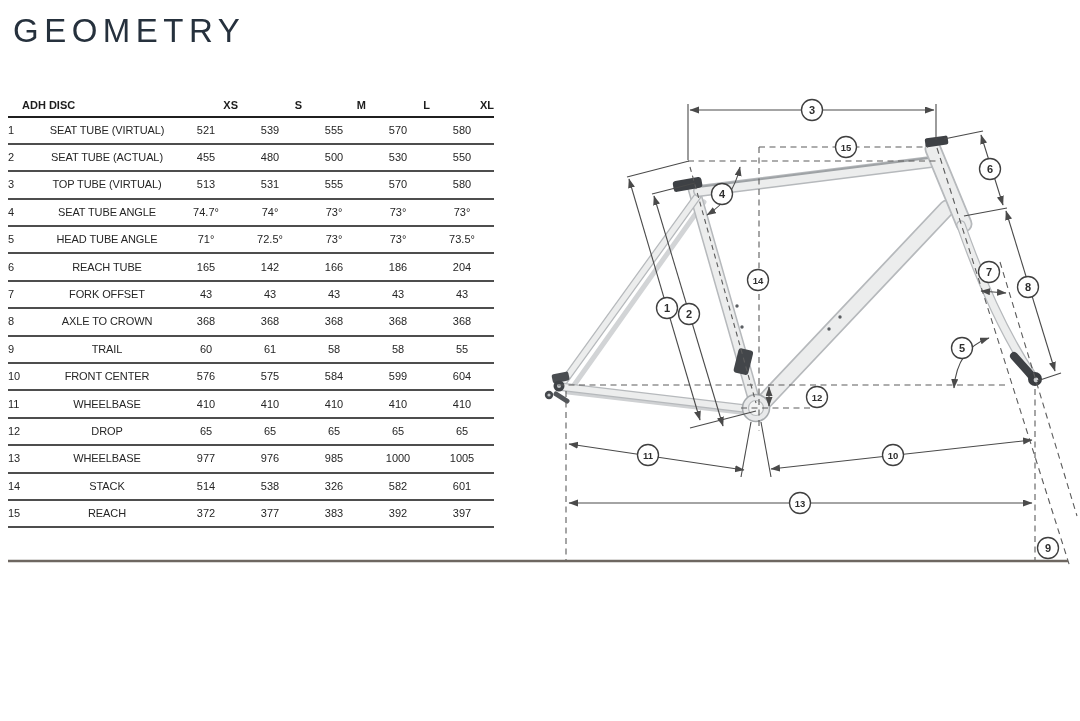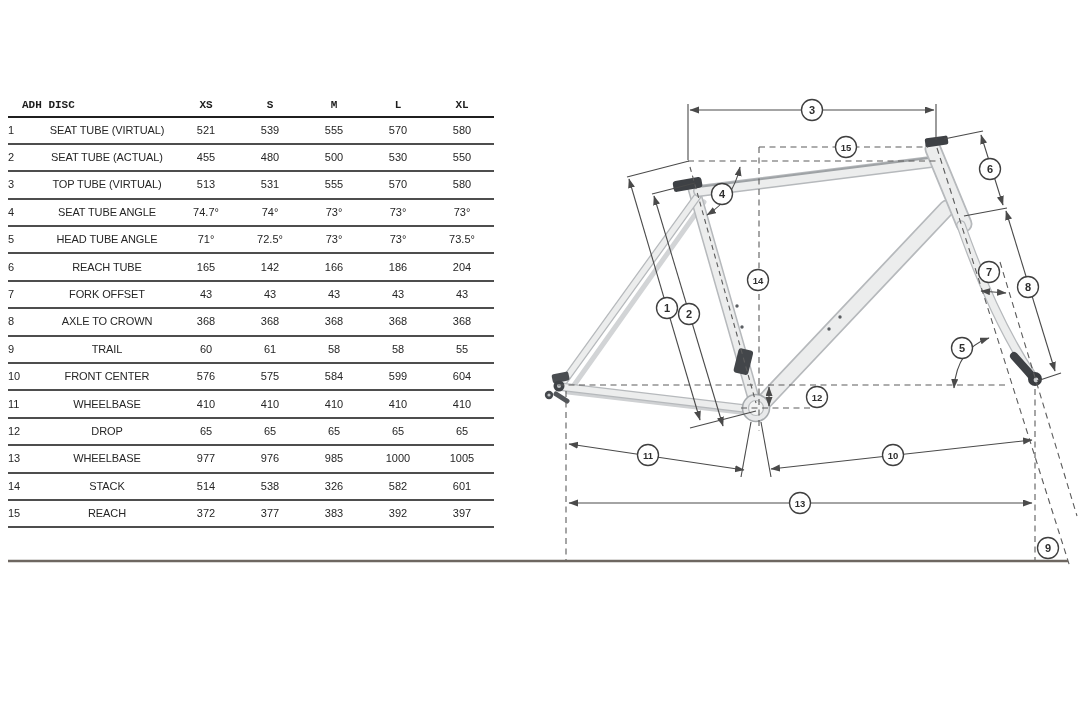--- a/index.html
+++ b/index.html
@@ -5,36 +5,37 @@
   html,body{margin:0;padding:0;background:#ffffff;}
   body{width:1080px;height:721px;position:relative;overflow:hidden;
        font-family:"Liberation Sans",sans-serif;color:#222;}
   .page{position:absolute;inset:0;}
   .title{position:absolute;left:13px;top:12px;font-size:33px;font-weight:400;
          letter-spacing:5.5px;color:#26313d;white-space:nowrap;}
   table.geo{position:absolute;left:8px;top:96px;width:486px;border-collapse:collapse;
             table-layout:fixed;}
   table.geo th,table.geo td{padding:0;font-size:11px;line-height:1;}
   table.geo thead th{height:19.5px;border-bottom:2.5px solid #1f1f1f;font-weight:700;
-                     color:#1d1d1d;vertical-align:middle;font-family:Liberation Mono, monospace;}
+                     color:#1d1d1d;vertical-align:middle;}
   table.geo thead th.model{text-align:left;padding-left:14px;}
-  table.geo thead th.size{text-align:center;}
+  table.geo thead th.size{text-align:right;}
   table.geo tbody td{height:25.4px;border-bottom:2px solid #4e4e4e;vertical-align:middle;
                      color:#262626;}
   td.rnum{text-align:left;padding-left:12px;}
   td.rlabel{text-align:center;letter-spacing:-0.1px;}
   td.rval{text-align:center;font-size:11.5px;}
   svg.diagram{position:absolute;left:0;top:0;}
   svg text.co{font-family:"Liberation Sans",sans-serif;font-weight:700;fill:#2e2e2e;}
 </style>
 </head>
 <body>
 
 <div class="page">
 
+  <div class="title">GEOMETRY</div>
 
   <table class="geo">
     <colgroup>
       <col style="width:32px">
         <col style="width:134px">
       <col style="width:64px">
         <col style="width:64px">
         <col style="width:64px">
       <col style="width:64px">
         <col style="width:64px">

